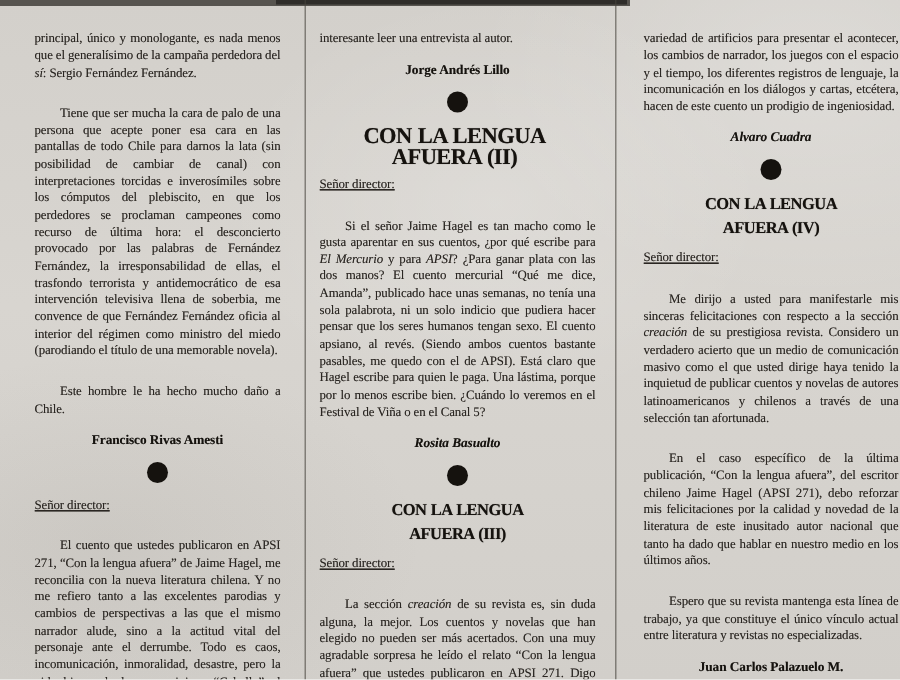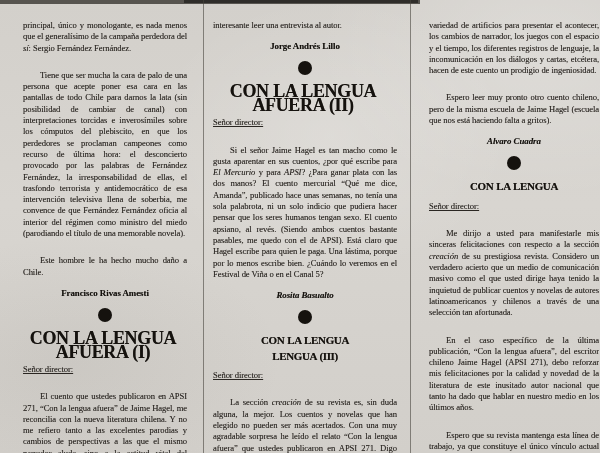--- a/index.html
+++ b/index.html
@@ -46,21 +46,21 @@
     text-shadow:0 0 0.4px rgba(30,27,23,0.5);
   }
   .dot{
     width:14px;height:14px;border-radius:50%;
     margin:9px auto 9px auto;
   }
   .heading{
     font-weight:bold;
     text-align:center;
     margin:3px 4px 5px 0;
-    font-size:18px;
+    font-size:15px;
     line-height:14px;
     letter-spacing:-0.35px;
     word-spacing:0.5px;
     text-shadow:0 0 0.5px rgba(20,17,13,0.6);
   }
   .heading.heading-multi{
     font-size:11px;
     line-height:15.5px;
     margin:4px 0 6px 0;
   }
@@ -74,51 +74,48 @@
 
   <div class="divider" style="left: 203px; background: rgba(72, 68, 62, 0.6);"></div>
   <div class="divider" style="left: 410px; background: rgba(72, 68, 62, 0.6);"></div>
 
   <div class="col col-1">
       <p class="body">principal, único y monologante, es nada menos que el generalísimo de la campaña perdedora del <i>sí</i>: Sergio Fernández Fernández.</p>
       <p class="body indent">Tiene que ser mucha la cara de palo de una persona que acepte poner esa cara en las pantallas de todo Chile para darnos la lata (sin posibilidad de cambiar de canal) con interpretaciones torcidas e inverosímiles sobre los cómputos del plebiscito, en que los perdedores se proclaman campeones como recurso de última hora: el desconcierto provocado por las palabras de Fernández Fernández, la irresponsabilidad de ellas, el trasfondo terrorista y antidemocrático de esa intervención televisiva llena de soberbia, me convence de que Fernández Fernández oficia al interior del régimen como ministro del miedo (parodiando el título de una memorable novela).</p>
       <p class="body indent">Este hombre le ha hecho mucho daño a Chile.</p>
       <p class="signature" style="color: rgb(21, 18, 14); font-family: Liberation Serif, serif;">Francisco Rivas Amesti</p>
       <div class="dot" style="background: rgb(21, 18, 14);"></div>
-      <h2 class="heading" style="color: rgb(21, 18, 14);">
-        <div>CON LA LENGUA AFUERA (I)</div>
-      </h2>
       <p class="body salutation">Señor director:</p>
       <p class="body indent">El cuento que ustedes publicaron en APSI 271, “Con la lengua afuera” de Jaime Hagel, me reconcilia con la nueva literatura chilena. Y no me refiero tanto a las excelentes parodias y cambios de perspectivas a las que el mismo narrador alude, sino a la actitud vital del personaje ante el derrumbe. Todo es caos, incomunicación, inmoralidad, desastre, pero la vida bien vale la pena vivirse. “Caballo” el cuento de Hagel, pero de seguro que en <i>El Mercurio</i> no se lo publican. Hubiera sido</p>
     </div>
   <div class="col col-2">
       <p class="body">interesante leer una entrevista al autor.</p>
       <p class="signature" style="color: rgb(21, 18, 14);">Jorge Andrés Lillo</p>
       <div class="dot" style="background: rgb(21, 18, 14);"></div>
       <h2 class="heading" style="color: rgb(21, 18, 14);">
         <div>CON LA LENGUA AFUERA (II)</div>
       </h2>
       <p class="body salutation">Señor director:</p>
       <p class="body indent">Si el señor Jaime Hagel es tan macho como le gusta aparentar en sus cuentos, ¿por qué escribe para <i>El Mercurio</i> y para <i>APSI</i>? ¿Para ganar plata con las dos manos? El cuento mercurial “Qué me dice, Amanda”, publicado hace unas semanas, no tenía una sola palabrota, ni un solo indicio que pudiera hacer pensar que los seres humanos tengan sexo. El cuento apsiano, al revés. (Siendo ambos cuentos bastante pasables, me quedo con el de APSI). Está claro que Hagel escribe para quien le paga. Una lástima, porque por lo menos escribe bien. ¿Cuándo lo veremos en el Festival de Viña o en el Canal 5?</p>
       <p class="signature" style="color: rgb(21, 18, 14); font-style: italic;">Rosita Basualto</p>
       <div class="dot" style="background: rgb(21, 18, 14);"></div>
       <h2 class="heading heading-multi" style="color: rgb(21, 18, 14);">
         <div>CON LA LENGUA</div>
-        <div>LENGUA (III)</div>
+        <div>AFUERA (III)</div>
       </h2>
       <p class="body salutation">Señor director:</p>
       <p class="body indent">La sección <i>creación</i> de su revista es, sin duda alguna, la mejor. Los cuentos y novelas que han elegido no pueden ser más acertados. Con una muy agradable sorpresa he leído el relato “Con la lengua afuera” que ustedes publicaron en APSI 271. Digo esto porque es raro encontrar entre nuestros hombres de letras a uno que maneje la técnica narrativa con un desenfado que yo llamaría máximo. La</p>
     </div>
   <div class="col col-3">
       <p class="body">variedad de artificios para presentar el acontecer, los cambios de narrador, los juegos con el espacio y el tiempo, los diferentes registros de lenguaje, la incomunicación en los diálogos y cartas, etcétera, hacen de este cuento un prodigio de ingeniosidad.</p>
-      <p class="body indent">Espero leer muy pronto otro cuento chileno, pero de la misma escuela de Jaime Hagel (escuela que nos está haciendo falta a gritos).</p>
       <p class="signature" style="color: rgb(21, 18, 14); font-style: italic;">Alvaro Cuadra</p>
       <div class="dot" style="background: rgb(21, 18, 14);"></div>
       <h2 class="heading heading-multi" style="color: rgb(21, 18, 14);">
         <div>CON LA LENGUA</div>
+        <div>AFUERA (IV)</div>
       </h2>
       <p class="body salutation">Señor director:</p>
       <p class="body indent">Me dirijo a usted para manifestarle mis sinceras felicitaciones con respecto a la sección <i>creación</i> de su prestigiosa revista. Considero un verdadero acierto que un medio de comunicación masivo como el que usted dirige haya tenido la inquietud de publicar cuentos y novelas de autores latinoamericanos y chilenos a través de una selección tan afortunada.</p>
       <p class="body indent">En el caso específico de la última publicación, “Con la lengua afuera”, del escritor chileno Jaime Hagel (APSI 271), debo reforzar mis felicitaciones por la calidad y novedad de la literatura de este inusitado autor nacional que tanto ha dado que hablar en nuestro medio en los últimos años.</p>
       <p class="body indent">Espero que su revista mantenga esta línea de trabajo, ya que constituye el único vínculo actual entre literatura y revistas no especializadas.</p>
       <p class="signature" style="color: rgb(21, 18, 14);">Juan Carlos Palazuelo M.</p>
     </div>
 </div>
 
 </body></html>

